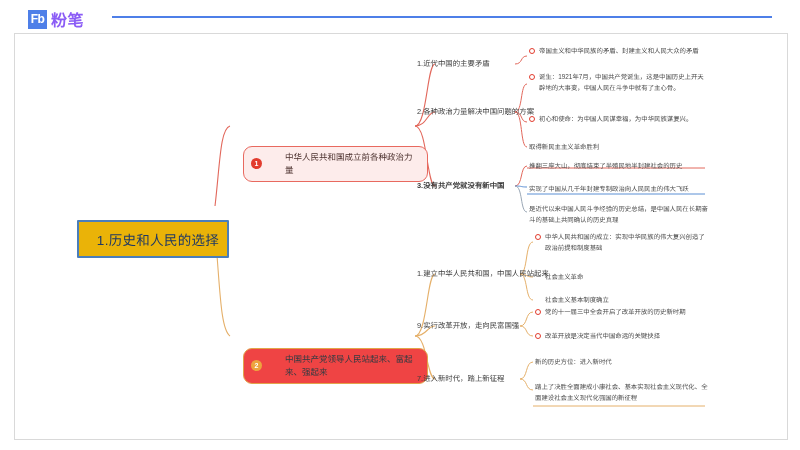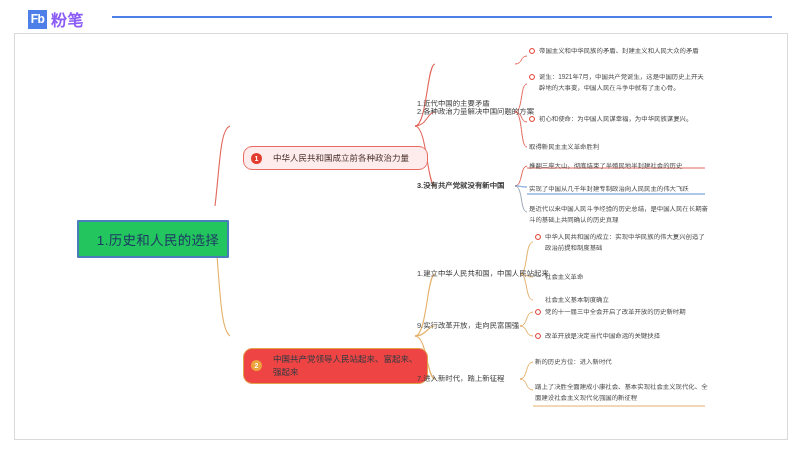--- a/index.html
+++ b/index.html
@@ -76,35 +76,35 @@
     position: absolute;
     box-sizing: border-box;
     display: flex;
     align-items: center;
   }
 
   #root-node {
     left: 62px; top: 186px;
     width: 152px; height: 38px;
     border: 2px solid #4a7ebb;
-    background: #22c55e;
+    background: #eab308;
     justify-content: center;
     border-radius: 1px;
     padding-left: 10px;
   }
   #root-node .node-text {
     font-size: 13.5px;
     color: #1f3864;
     letter-spacing: 0.3px;
   }
 
   .branch-node {
     border-radius: 9px;
     padding: 4px 9px 4px 7px;
-    gap: 11px;
+    gap: 23px;
   }
   #branch-node-1 {
     left: 228px; top: 112px;
     width: 185px; min-height: 24px;
     border: 1px solid #e8695f;
     background: #fdeceb;
   }
   #branch-node-2 {
     left: 228px; top: 314px;
     width: 185px; min-height: 34px;
@@ -217,21 +217,21 @@
 
   <div class="node" id="root-node">
     <span class="node-text">1.历史和人民的选择</span>
   </div>
 
   <div class="node branch-node" id="branch-node-1">
     <span class="bullet-dot bullet-red">1</span>
     <span class="node-text">中华人民共和国成立前各种政治力量</span>
   </div>
 
-  <div class="sublabel" style="left:402px; top:25px;margin-top:40px;">1.近代中国的主要矛盾</div>
+  <div class="sublabel" style="left:402px; top:25px;">1.近代中国的主要矛盾</div>
   <div class="sublabel" style="left:402px; top:73px;">2.各种政治力量解决中国问题的方案</div>
   <div class="sublabel" style="left:402px; top:147px;font-weight:bold;">3.没有共产党就没有新中国</div>
 
   <div class="leaf with-dot" style="left:514px; top:12px; width:176px;">
     <span class="marker"></span>
     <span class="leaf-text">帝国主义和中华民族的矛盾、封建主义和人民大众的矛盾</span>
   </div>
 
   <div class="leaf with-dot" style="left:514px; top:38px; width:176px;">
     <span class="marker"></span>

